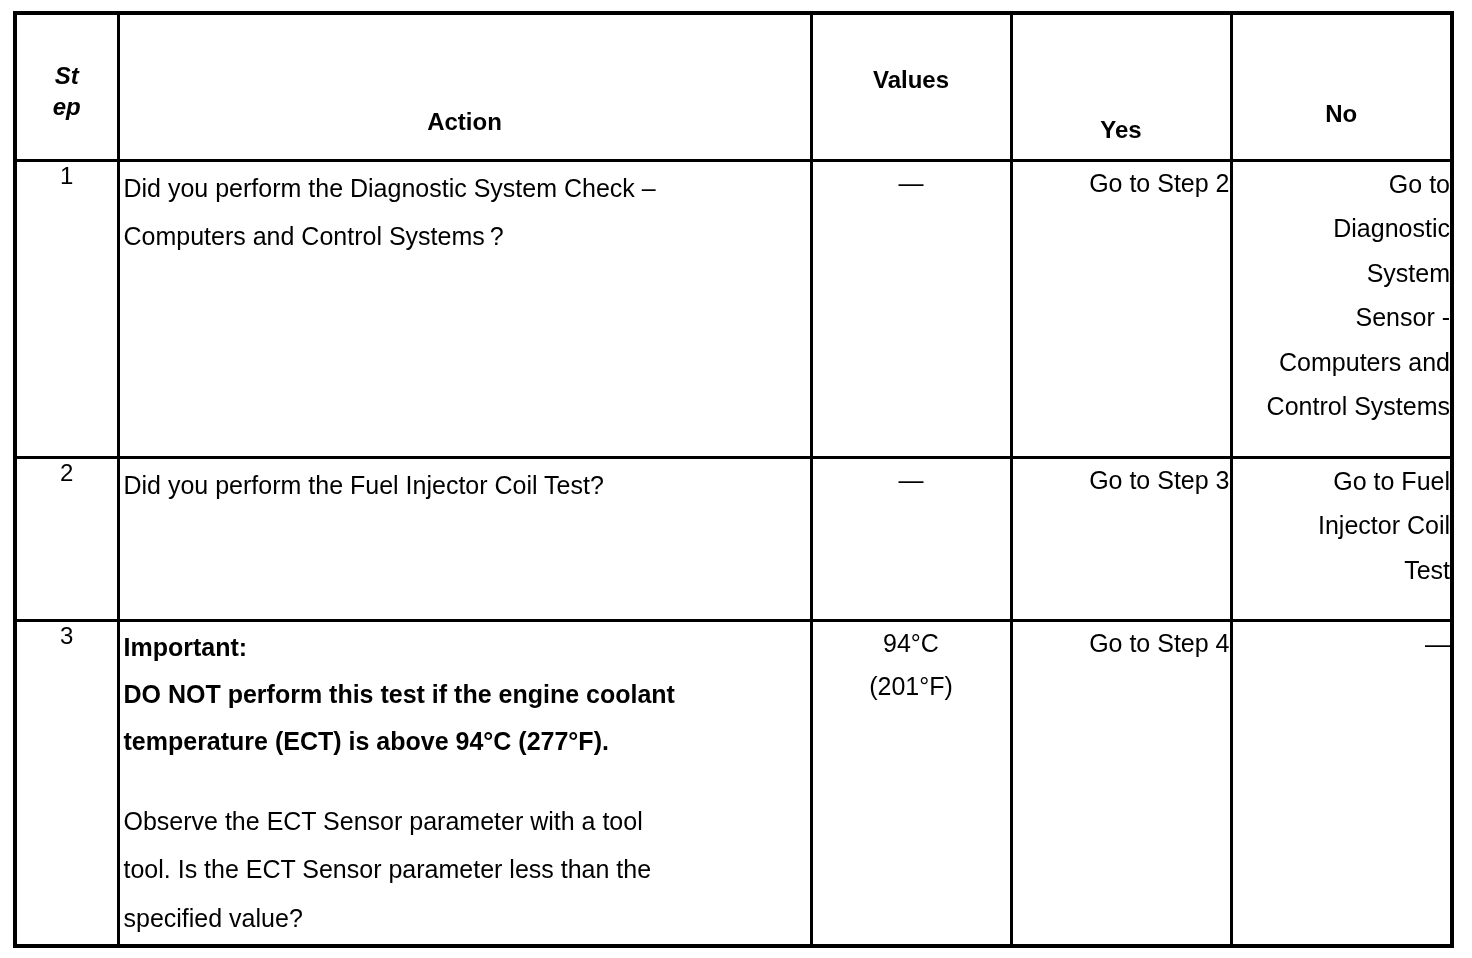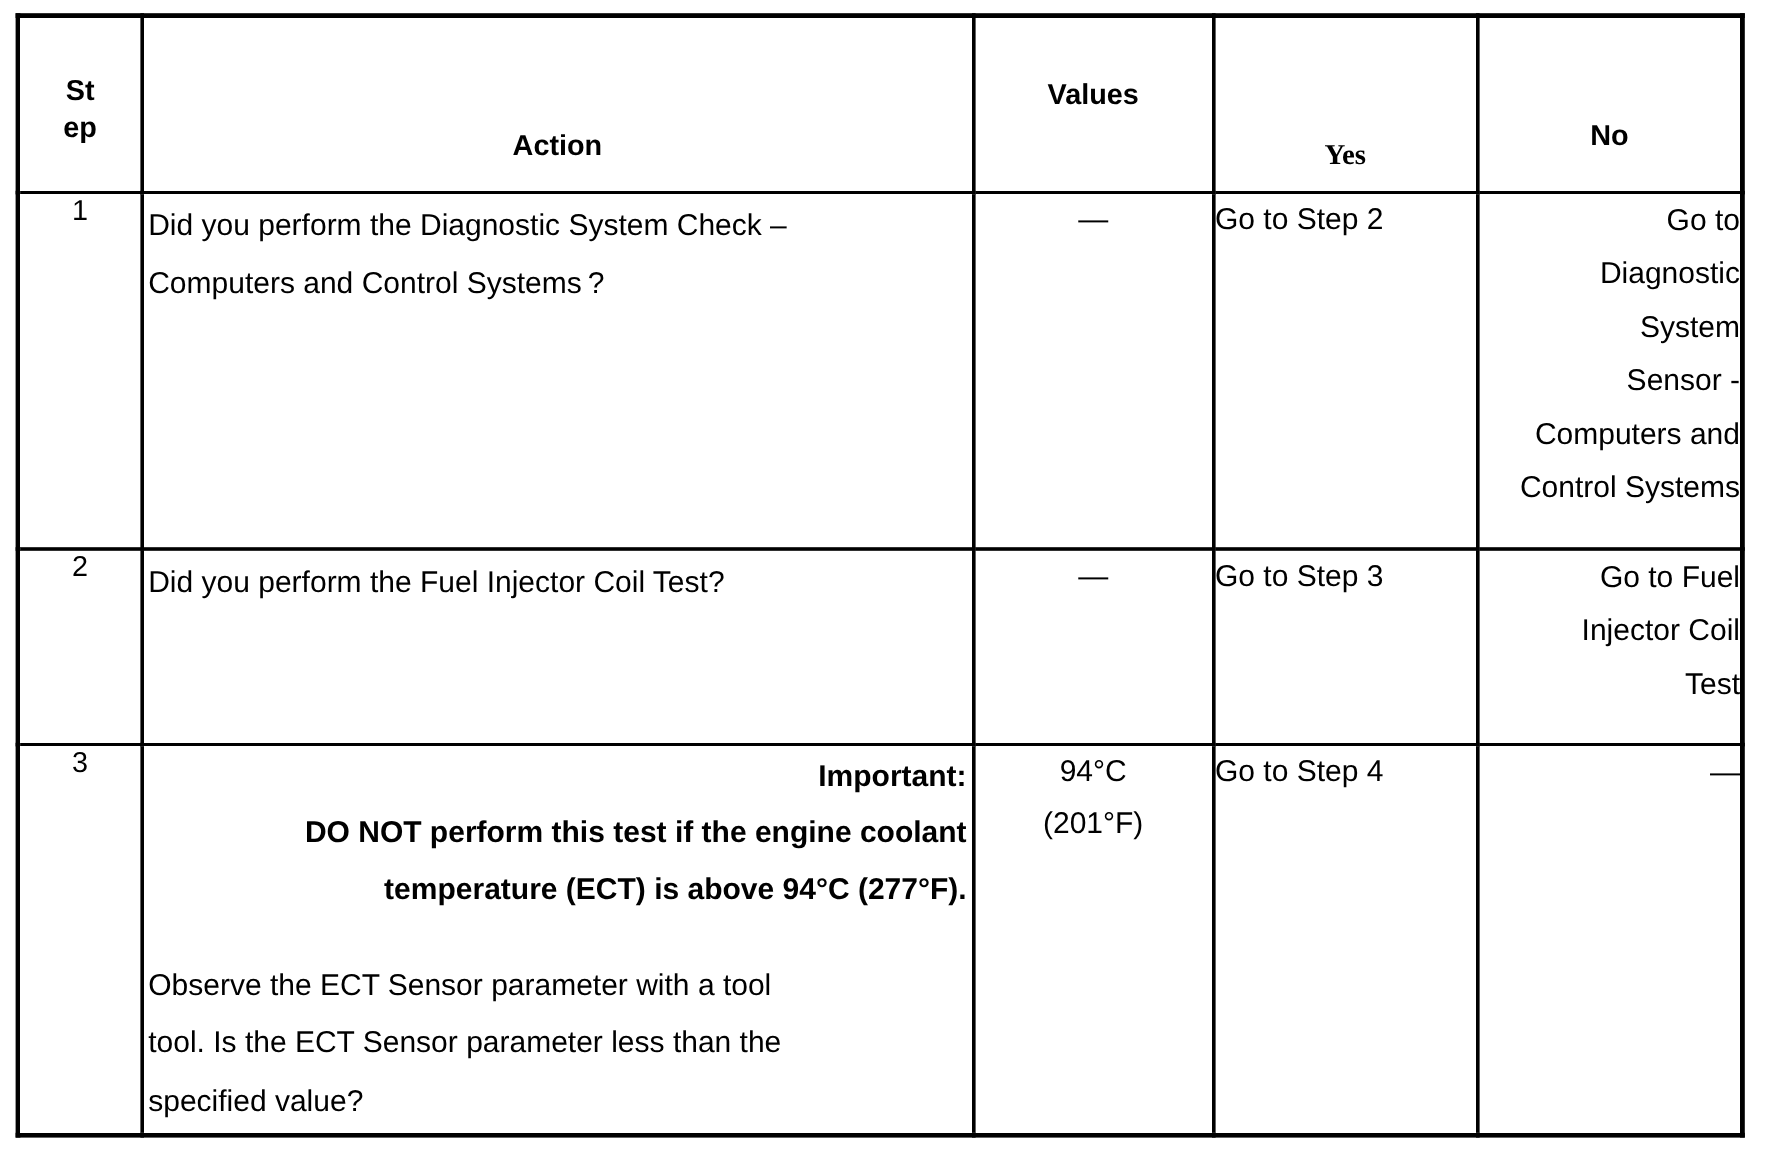--- a/index.html
+++ b/index.html
@@ -61,24 +61,24 @@
     font-weight: bold;
     font-size: 24px;
     line-height: 1.28;
   }
   .hdr-inner {
     position: absolute;
     left: 0;
     right: 0;
     text-align: center;
   }
-  .hdr-step   { top: 46px; }
+  .hdr-step   { top: 46px; font-style: italic; }
   .hdr-action { top: 92px; }
   .hdr-values { top: 50px; }
-  .hdr-yes    { top: 100px; font-family: Liberation Serif, serif; }
+  .hdr-yes    { top: 100px; }
   .hdr-no     { top: 84px; }
 
   
   .row-1 { height: 297px; }
   .row-2 { height: 163px; }
   .row-3 { height: 317px; }
 
   .cell-step {
     position: relative;
     text-align: center;
@@ -95,21 +95,20 @@
     font-size: 25px;
     line-height: 1.78;
     padding: 14px 14px 0 18px;
     text-align: left;
   }
   .cell-action p {
     margin: 4px;
   }
   .cell-action .important-block {
     line-height: 1.72;
-    text-align: right;
   }
   .cell-action .bold {
     font-weight: bold;
   }
   .cell-action .gap {
     display: block;
     height: 28px;
   }
 
   .cell-values {
@@ -127,21 +126,21 @@
   .cell-yes {
     position: relative;
     text-align: center;
     font-size: 25px;
     line-height: 1.75;
     vertical-align: bottom;
   }
   .cell-yes .yes-inner {
     display: block;
     padding-bottom: 18px;
-    text-align: left;
+    text-align: right;
   }
 
   .cell-no {
     position: relative;
     text-align: center;
     font-size: 25px;
     line-height: 1.78;
     vertical-align: middle;
   }
   .cell-no .no-inner {

